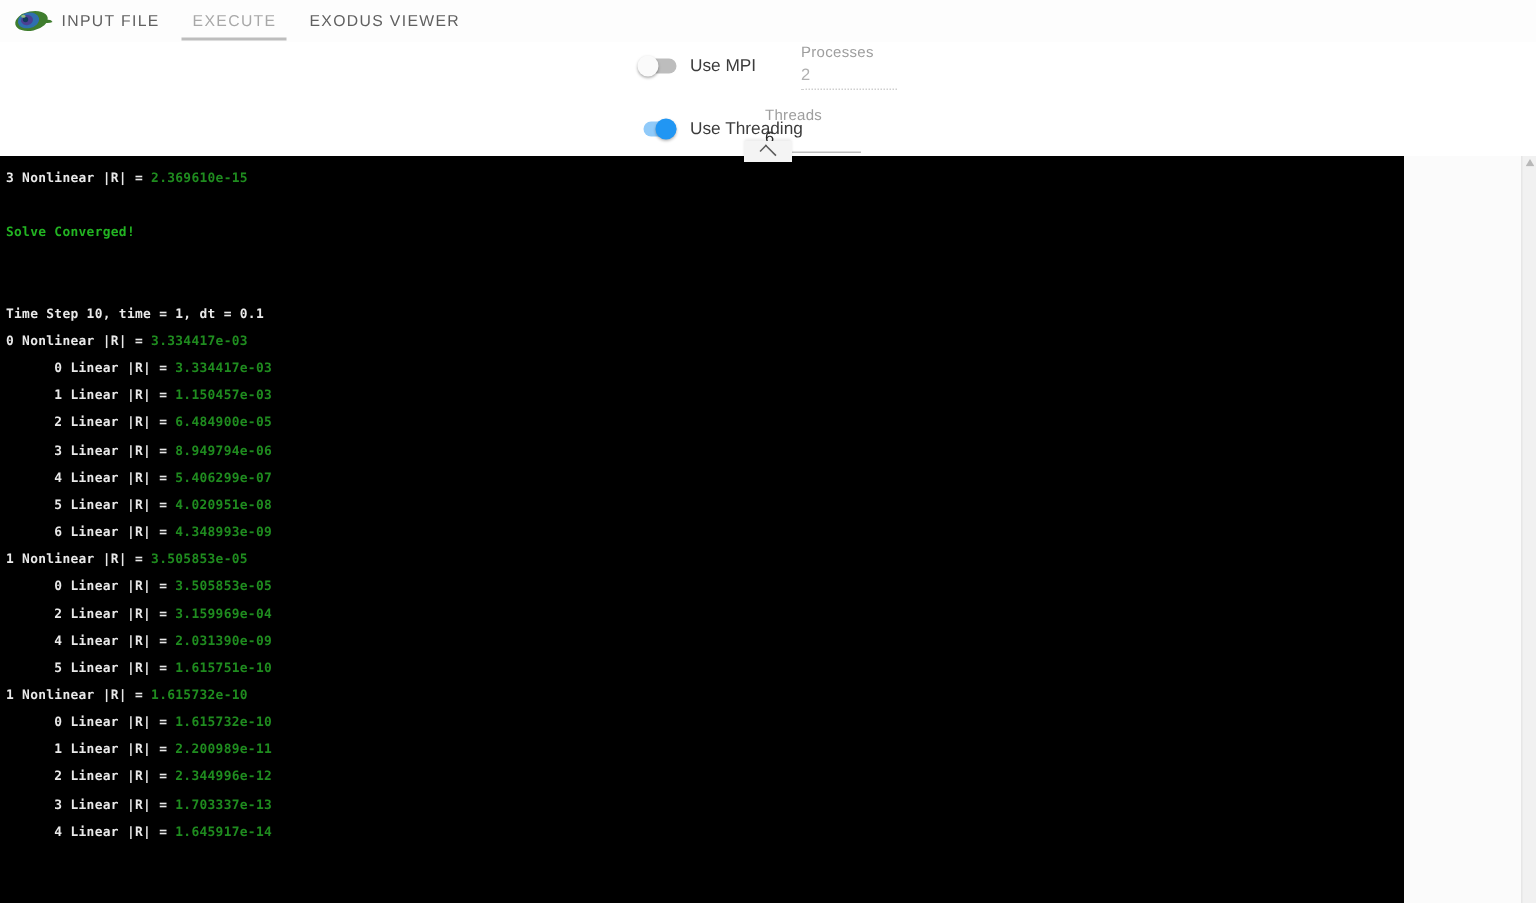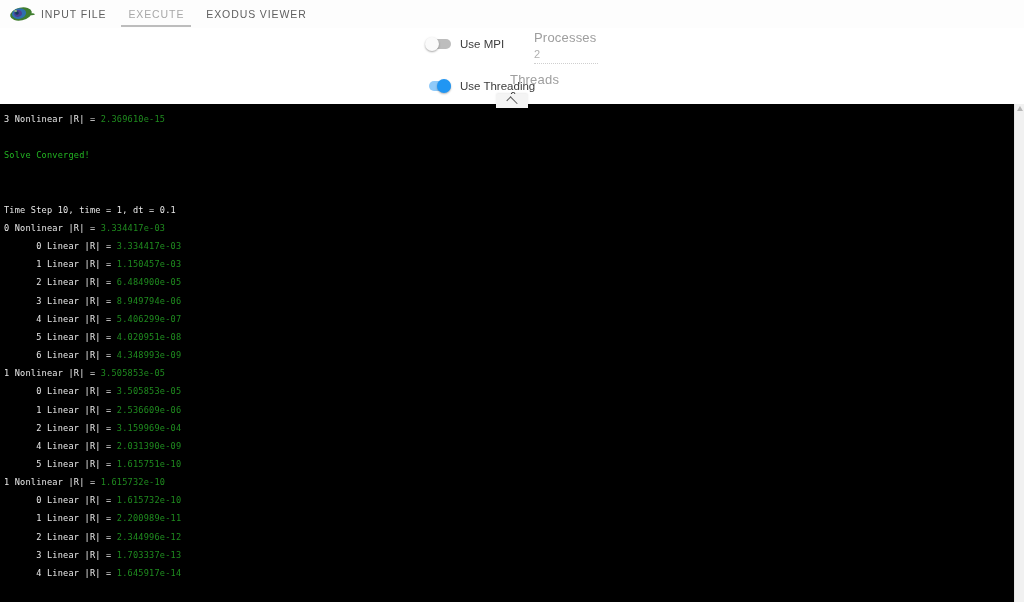--- a/index.html
+++ b/index.html
@@ -176,21 +176,21 @@
 
   .field {
     position: absolute;
     width: 64px;
   }
 
   .field.processes { left: 534px; top: 2px; }
   .field.threads   { left: 510px; top: 44px; }
 
   .field-label {
-    font-size: 13px;
+    font-size: 10px;
     color: #9e9e9e;
     letter-spacing: 0.2px;
     margin-bottom: 2px;
   }
 
   .field-value {
     font-size: 11px;
     color: #2b2b2b;
     height: 14px;
     line-height: 14px;
@@ -235,26 +235,27 @@
     border-top: 1.4px solid #5a5a5a;
     transform: rotate(45deg);
     margin-top: 2px;
   }
 
   
   .terminal {
     position: absolute;
     left: 0;
     top: 104px;
-    width: 1014px;
+    width: 936px;
     height: 498px;
     background: #000000;
     overflow: hidden;
     box-sizing: border-box;
     padding: 6px 0 0 4px;
+    font-weight: bold;
   }
 
   .term-line {
     font-family: "DejaVu Sans Mono", monospace;
     font-size: 8.6px;
     line-height: 18.15px;
     color: #e9e9e9;
     white-space: pre;
     letter-spacing: 0.2px;
   }
@@ -360,21 +361,20 @@
         <div class="term-line"><span>0 Nonlinear |R| = </span><span class="val">3.334417e-03</span></div>
         <div class="term-line"><span>      0 Linear |R| = </span><span class="val">3.334417e-03</span></div>
         <div class="term-line"><span>      1 Linear |R| = </span><span class="val">1.150457e-03</span></div>
         <div class="term-line"><span>      2 Linear |R| = </span><span class="val">6.484900e-05</span></div>
         <div class="term-line"><span>      3 Linear |R| = </span><span class="val">8.949794e-06</span></div>
         <div class="term-line"><span>      4 Linear |R| = </span><span class="val">5.406299e-07</span></div>
         <div class="term-line"><span>      5 Linear |R| = </span><span class="val">4.020951e-08</span></div>
         <div class="term-line"><span>      6 Linear |R| = </span><span class="val">4.348993e-09</span></div>
         <div class="term-line"><span>1 Nonlinear |R| = </span><span class="val">3.505853e-05</span></div>
         <div class="term-line"><span>      0 Linear |R| = </span><span class="val">3.505853e-05</span></div>
-        <div class="term-line"><span>      1 Linear |R| = </span><span class="val">2.536609e-06</span></div>
         <div class="term-line"><span>      2 Linear |R| = </span><span class="val">3.159969e-04</span></div>
         <div class="term-line"><span>      4 Linear |R| = </span><span class="val">2.031390e-09</span></div>
         <div class="term-line"><span>      5 Linear |R| = </span><span class="val">1.615751e-10</span></div>
         <div class="term-line"><span>1 Nonlinear |R| = </span><span class="val">1.615732e-10</span></div>
         <div class="term-line"><span>      0 Linear |R| = </span><span class="val">1.615732e-10</span></div>
         <div class="term-line"><span>      1 Linear |R| = </span><span class="val">2.200989e-11</span></div>
         <div class="term-line"><span>      2 Linear |R| = </span><span class="val">2.344996e-12</span></div>
         <div class="term-line"><span>      3 Linear |R| = </span><span class="val">1.703337e-13</span></div>
         <div class="term-line"><span>      4 Linear |R| = </span><span class="val">1.645917e-14</span></div>
         <div class="term-line"></div>

